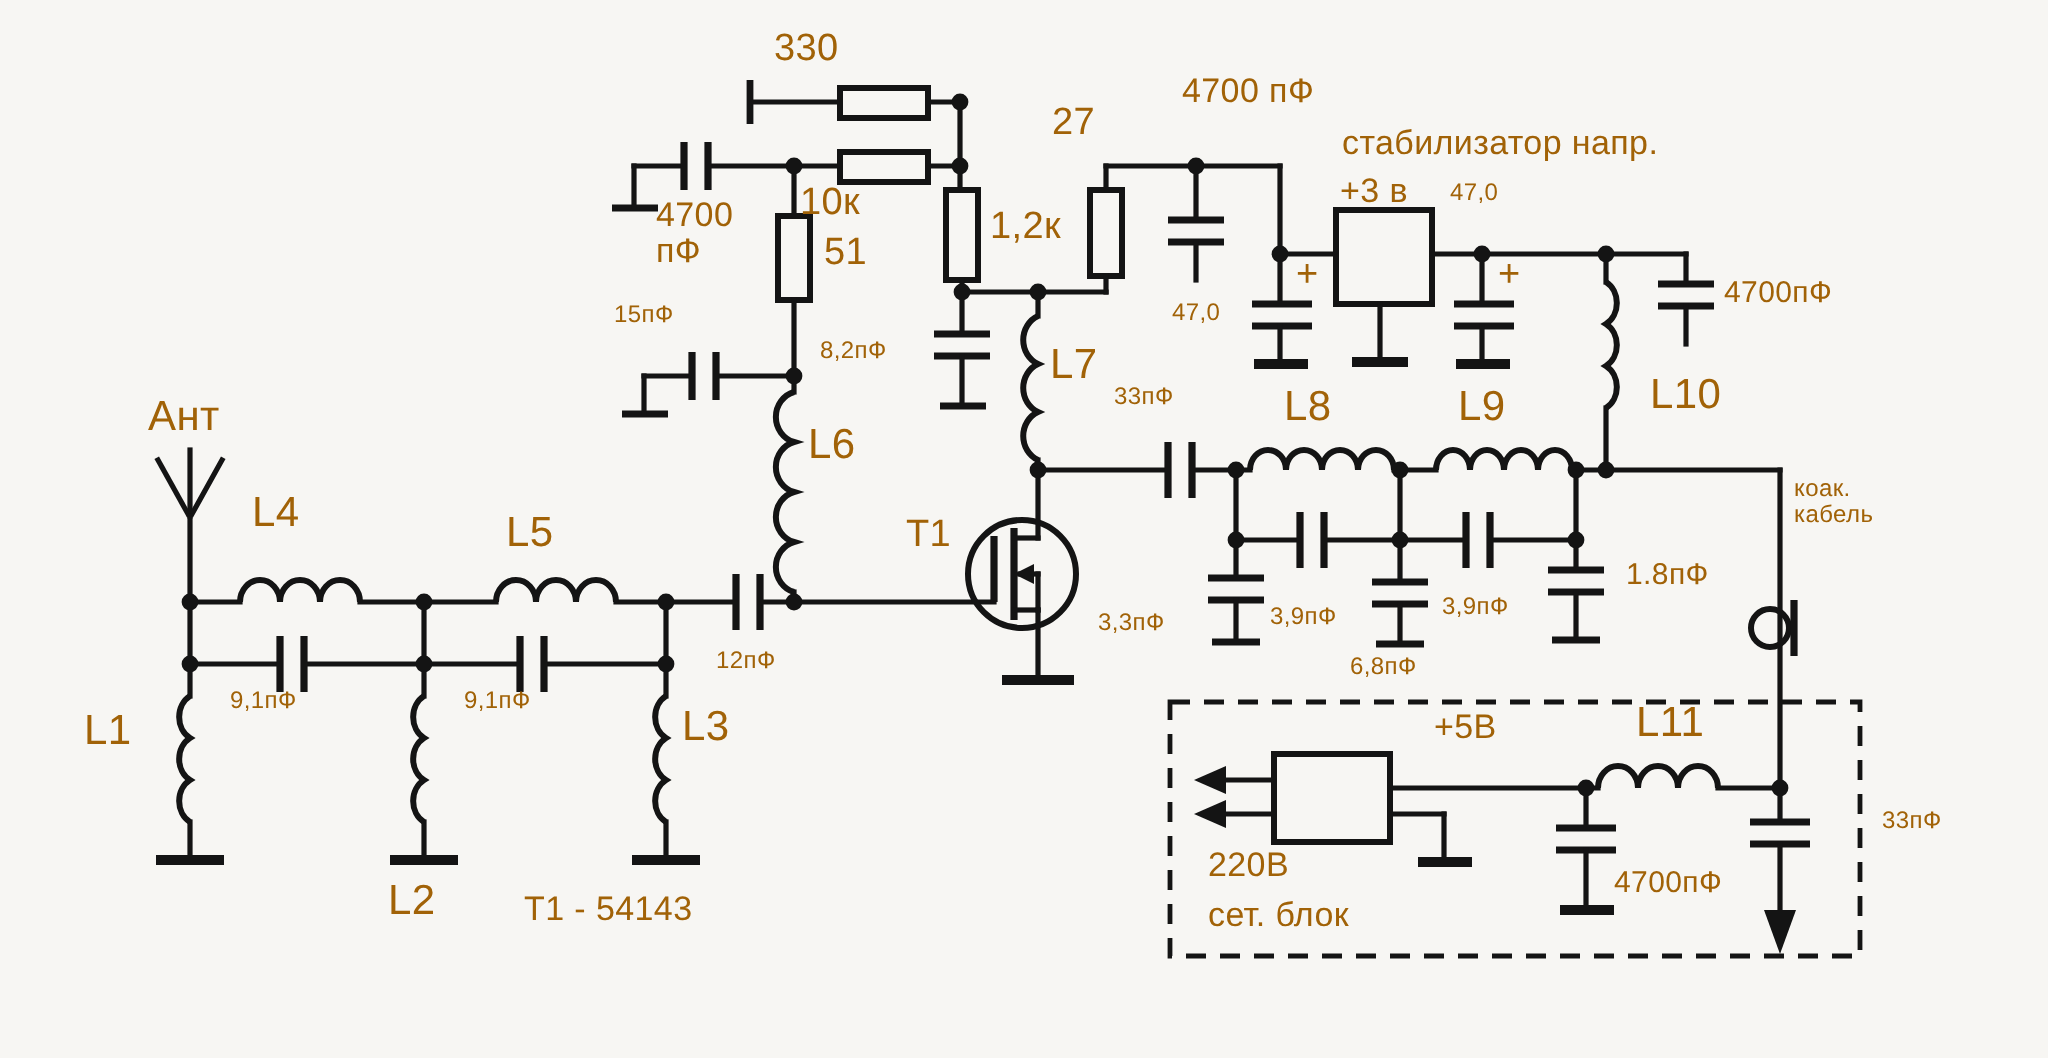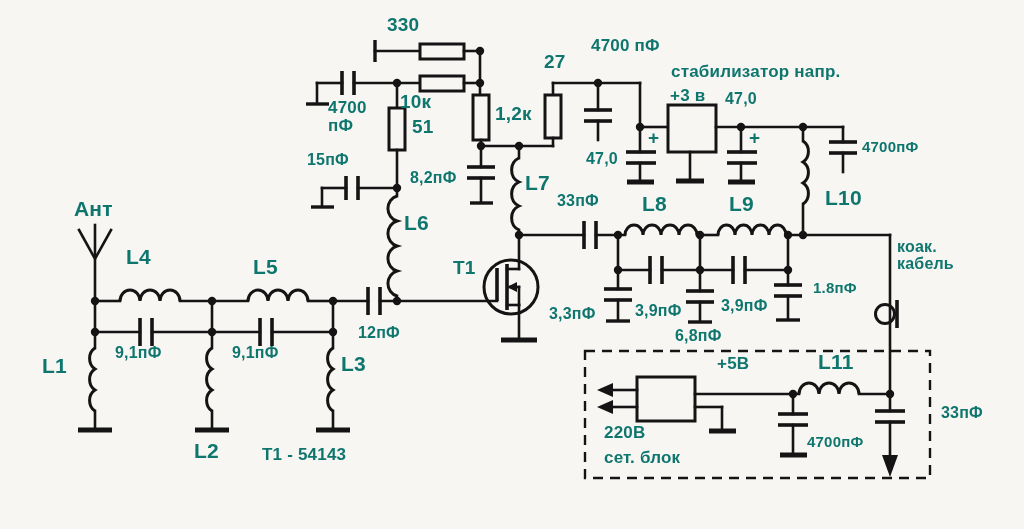--- a/index.html
+++ b/index.html
@@ -12,25 +12,25 @@
   .w   {stroke:#141414;stroke-width:2.6;stroke-linecap:square;fill:none;}
   .p   {stroke:#141414;stroke-width:3.6;stroke-linecap:butt;fill:none;}
   .g   {stroke:#141414;stroke-width:5;stroke-linecap:butt;fill:none;}
   .term{stroke:#141414;stroke-width:3.4;stroke-linecap:butt;fill:none;}
   .coil{stroke:#141414;stroke-width:3;fill:none;}
   .comp{stroke:#141414;stroke-width:3;fill:#f7f6f3;}
   .dash{stroke:#141414;stroke-width:2.4;fill:none;stroke-dasharray:10 7;}
   .dot {fill:#141414;stroke:none;}
   .arr {fill:#141414;stroke:none;}
   .lbl{
-    position:absolute;color:#0f766e;font-weight:bold;
+    position:absolute;color:#a16207;font-weight:normal;
     white-space:pre-line;line-height:1.08;letter-spacing:.2px;
   }
   .fs21{font-size:21px;} .fs19{font-size:19px;} .fs17{font-size:17px;}
-  .fs16{font-size:16px;} .fs15{font-size:15px;}
+  .fs16{font-size:12px;} .fs15{font-size:15px;}
   .ctr{}
 </style>
 </head>
 <body>
 
 <div id="canvas">
 
 <svg width="1024" height="529" viewBox="0 0 1024 529">
 
   <g>
@@ -342,21 +342,21 @@
 <div class="lbl fs19" style="left:387px;top:15px;">330</div>
 <div class="lbl fs19" style="left:400px;top:92px;">10к</div>
 <div class="lbl fs17 ctr" style="left:328px;top:99px;width:56px;">4700
 пФ</div>
 <div class="lbl fs16" style="left:307px;top:151px;">15пФ</div>
 <div class="lbl fs19" style="left:412px;top:117px;">51</div>
 <div class="lbl fs19" style="left:495px;top:104px;">1,2к</div>
 <div class="lbl fs16" style="left:410px;top:169px;">8,2пФ</div>
 <div class="lbl fs21" style="left:404px;top:212px;">L6</div>
 <div class="lbl fs21" style="left:525px;top:172px;">L7</div>
-<div class="lbl fs19" style="left:544px;top:52px;">27</div>
+<div class="lbl fs19" style="left:526px;top:52px;">27</div>
 <div class="lbl fs17" style="left:591px;top:37px;">4700 пФ</div>
 <div class="lbl fs17" style="left:642px;top:87px;margin-left:28px;">+3 в</div>
 <div class="lbl fs17" style="left:671px;top:63px;">стабилизатор напр.</div>
 <div class="lbl fs16" style="left:586px;top:150px;">47,0</div>
 <div class="lbl fs16" style="left:725px;top:90px;">47,0</div>
 <div class="lbl fs19" style="left:648px;top:128px;">+</div>
 <div class="lbl fs19" style="left:749px;top:128px;">+</div>
 <div class="lbl fs16" style="left:557px;top:192px;">33пФ</div>
 <div class="lbl fs21" style="left:642px;top:193px;">L8</div>
 <div class="lbl fs21" style="left:729px;top:193px;">L9</div>

